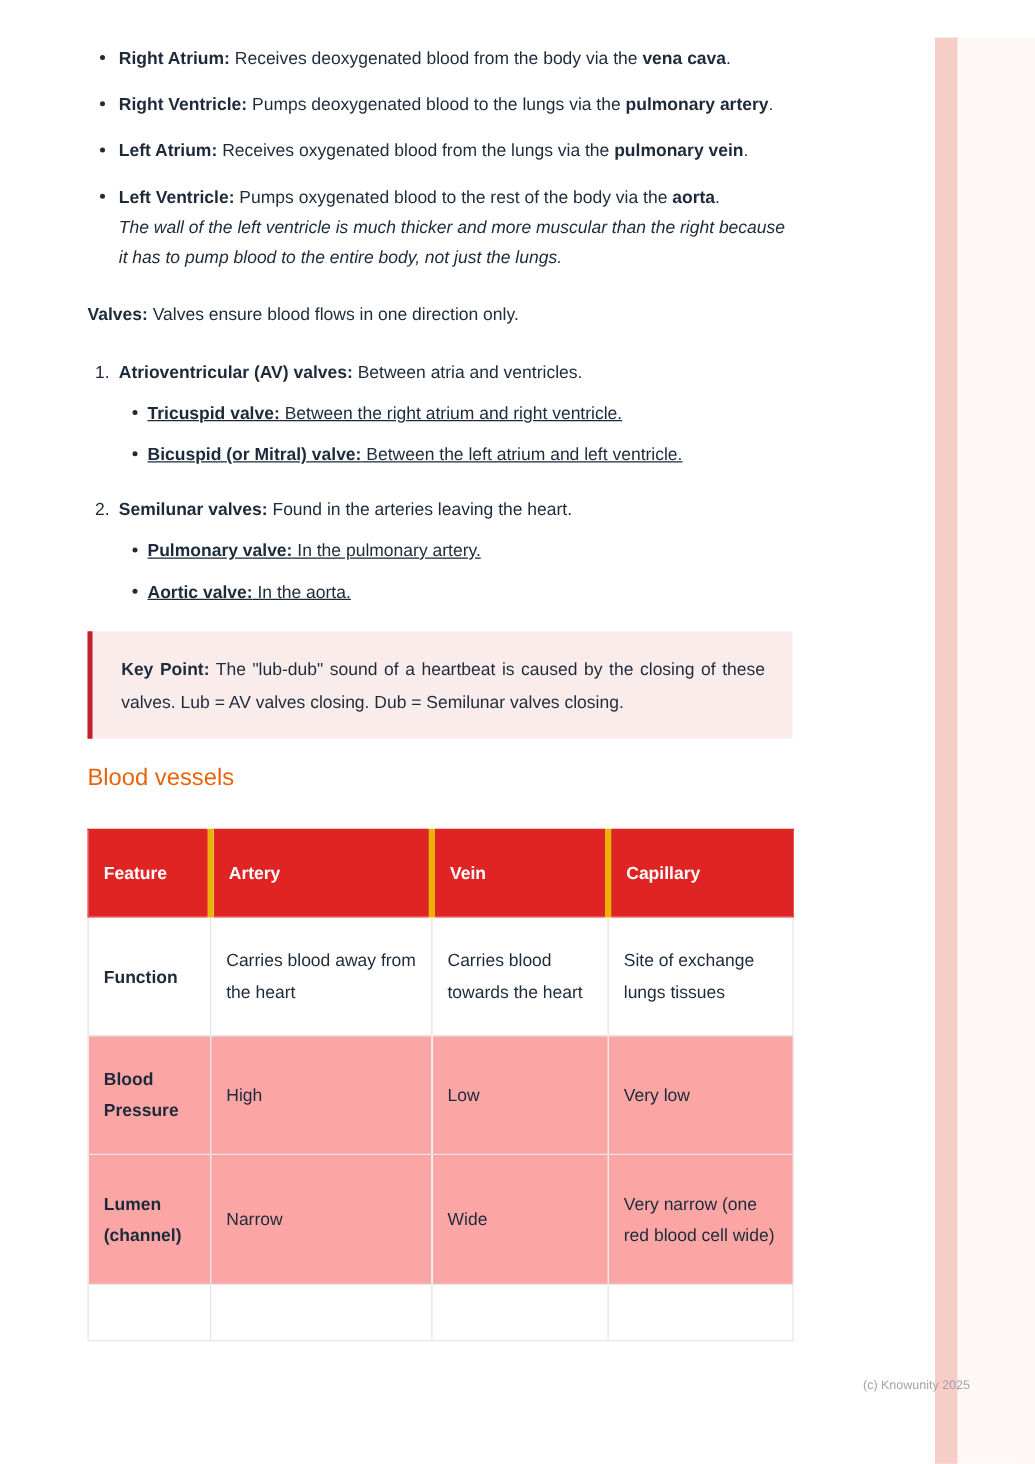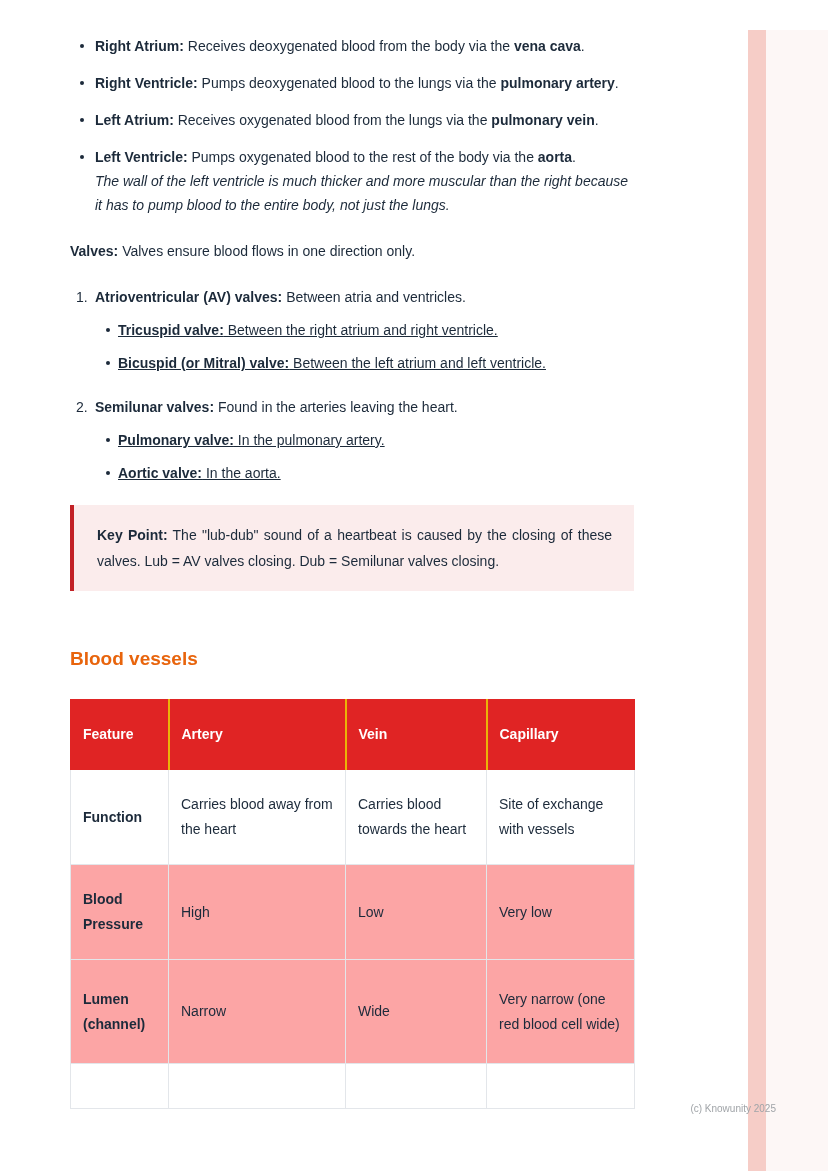--- a/index.html
+++ b/index.html
@@ -43,25 +43,25 @@
   .keypoint {
     margin-top:8px;
     background:#fbecec;
     border-left:4px solid #c22126;
     padding:17px 22px 17px 23px;
     line-height:26px;
     text-align:justify;
   }
 
   .section-heading {
-    margin-top:56px;
+    margin-top:20px;
     color:#e8640c;
     font-size:19px;
     line-height:24px;
-    font-weight:bold;
+    font-weight:normal;
   }
 
   table.vessels {
     margin-top:28px;
     border-collapse:collapse;
     width:564px;
     table-layout:fixed;
     font-size:14px;
   }
   table.vessels th, table.vessels td {
@@ -72,21 +72,21 @@
     line-height:25px;
     overflow:hidden;
   }
   table.vessels thead th {
     background:#e02424;
     color:#ffffff;
     font-weight:bold;
     border:1px solid #e02424;
     height:54px;
   }
-  table.vessels thead th + th { border-left:2px solid #eab308; }
+  table.vessels thead th + th { border-left:5px solid #eab308; }
   table.vessels td:first-child { font-weight:bold; }
   tr.r-even { background:#fca5a5; }
   tr.r0 td { height:80px; }
   tr.r1 td { height:82px; }
   tr.r2 td { height:106px; }
   tr.r3 td { height:104px; }
   tr.partial td { height:30px; }
 
   .copyright {
     position:absolute; top:1103px; right:52px;
@@ -169,21 +169,21 @@
           <th>Artery</th>
           <th>Vein</th>
           <th>Capillary</th>
         </tr>
       </thead>
       <tbody>
         <tr class="r0">
           <td>Function</td>
           <td>Carries blood away from the heart</td>
           <td>Carries blood towards the heart</td>
-          <td>Site of exchange with vessels</td>
+          <td>Site of exchange lungs tissues</td>
         </tr>
         <tr class="r1 r-even">
           <td>Blood Pressure</td>
           <td>High</td>
           <td>Low</td>
           <td>Very low</td>
         </tr>
         <tr class="r3 r-even">
           <td>Lumen (channel)</td>
           <td>Narrow</td>

